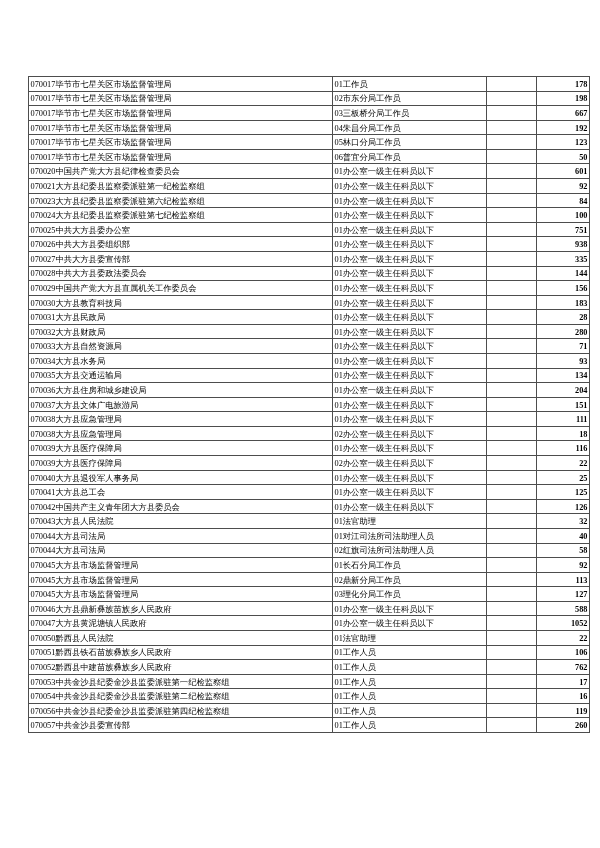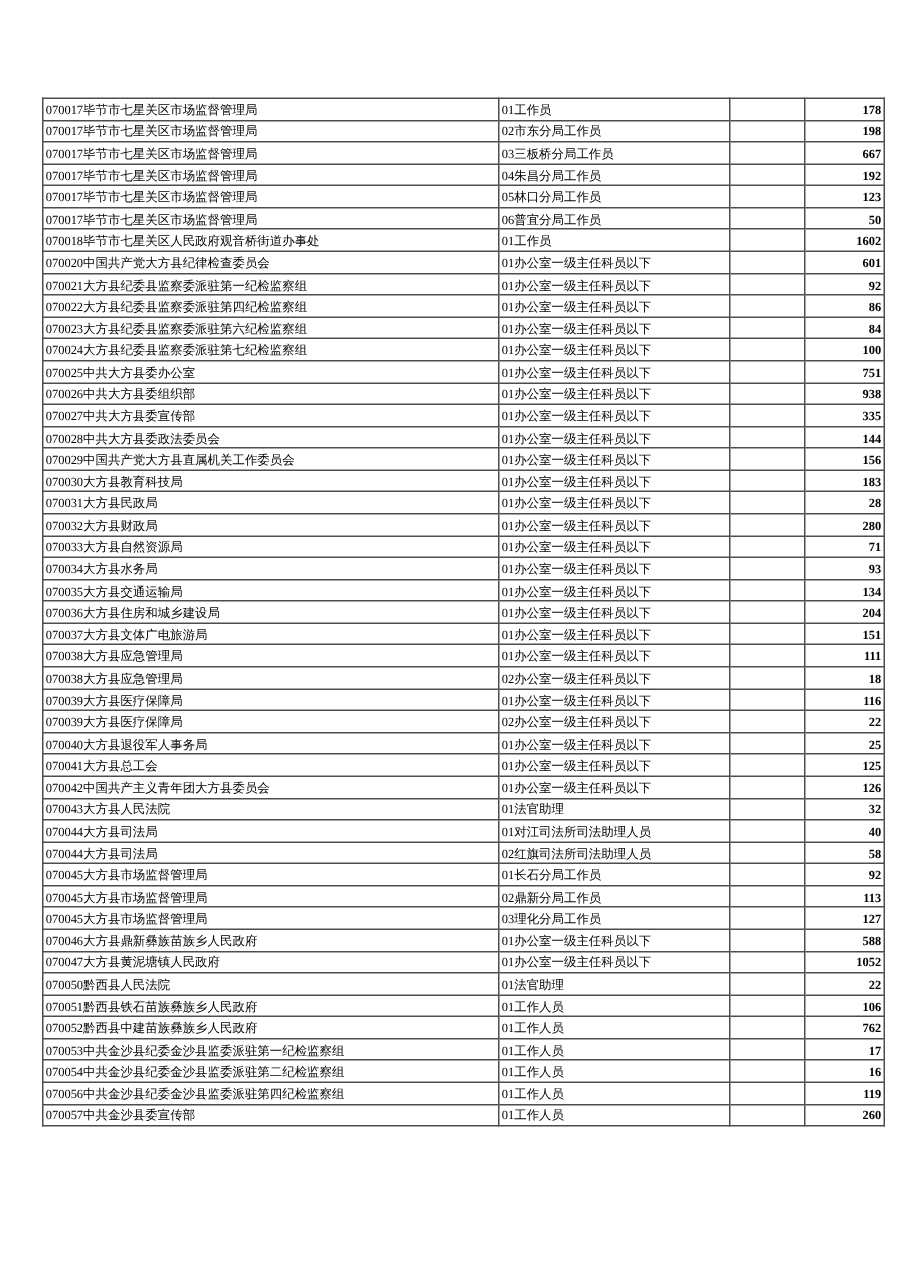--- a/index.html
+++ b/index.html
@@ -11,21 +11,21 @@
   body {
     width: 600px;
     height: 848px;
     font-family: "Liberation Serif", "DejaVu Serif", serif;
     color: #000000;
     overflow: hidden;
   }
   #sheet {
     position: absolute;
     left: 28px;
-    top: 65px;
+    top: 76px;
     width: 545px;
   }
   table.grid {
     border-collapse: collapse;
     table-layout: fixed;
     width: 545px;
     font-size: 8.3px;
     line-height: 1.0;
   }
   table.grid td {
@@ -77,42 +77,30 @@
           <td class="c-blank"></td>
           <td class="c-num">123</td>
         </tr>
         <tr>
           <td class="c-org">070017毕节市七星关区市场监督管理局</td>
           <td class="c-pos">06普宜分局工作员</td>
           <td class="c-blank"></td>
           <td class="c-num">50</td>
         </tr>
         <tr>
-          <td class="c-org">070018毕节市七星关区人民政府观音桥街道办事处</td>
-          <td class="c-pos">01工作员</td>
-          <td class="c-blank"></td>
-          <td class="c-num">1602</td>
-        </tr>
-        <tr>
           <td class="c-org">070020中国共产党大方县纪律检查委员会</td>
           <td class="c-pos">01办公室一级主任科员以下</td>
           <td class="c-blank"></td>
           <td class="c-num">601</td>
         </tr>
         <tr>
           <td class="c-org">070021大方县纪委县监察委派驻第一纪检监察组</td>
           <td class="c-pos">01办公室一级主任科员以下</td>
           <td class="c-blank"></td>
           <td class="c-num">92</td>
-        </tr>
-        <tr>
-          <td class="c-org">070022大方县纪委县监察委派驻第四纪检监察组</td>
-          <td class="c-pos">01办公室一级主任科员以下</td>
-          <td class="c-blank"></td>
-          <td class="c-num">86</td>
         </tr>
         <tr>
           <td class="c-org">070023大方县纪委县监察委派驻第六纪检监察组</td>
           <td class="c-pos">01办公室一级主任科员以下</td>
           <td class="c-blank"></td>
           <td class="c-num">84</td>
         </tr>
         <tr>
           <td class="c-org">070024大方县纪委县监察委派驻第七纪检监察组</td>
           <td class="c-pos">01办公室一级主任科员以下</td>

